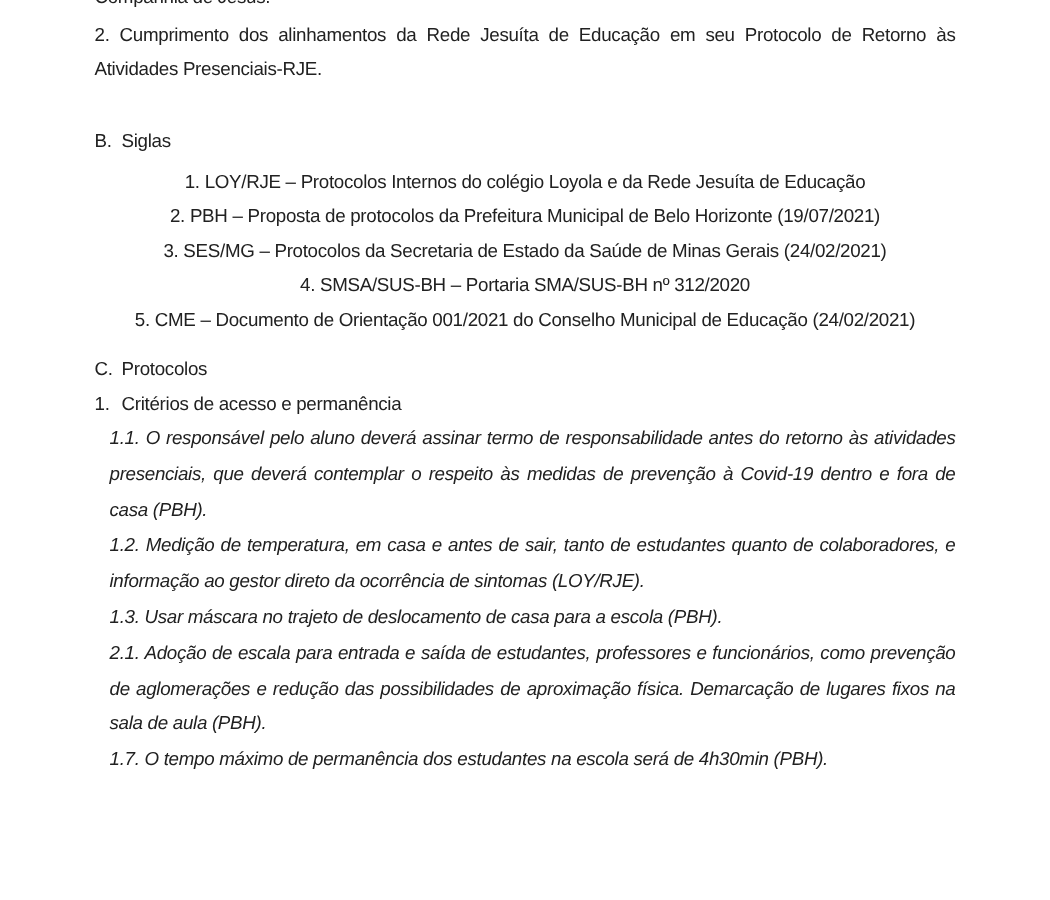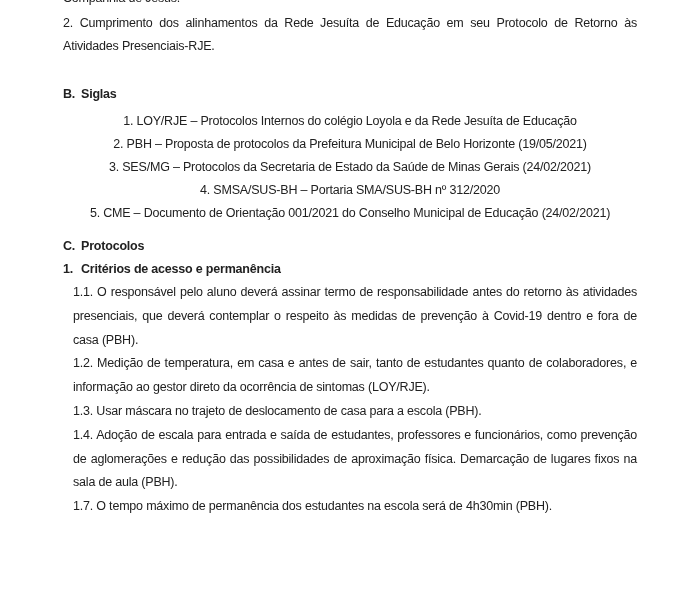--- a/index.html
+++ b/index.html
@@ -29,71 +29,72 @@
     line-height: 23px;
   }
   .cut {
     margin-top: -13px;
   }
   .intro {
     margin-top: 2px;
     text-align: justify;
   }
   .heading {
-    font-weight: bold;
+    font-weight: normal;
     line-height: 23px;
   }
   .hlabel {
     display: inline-block;
     width: 18px;
   }
   .hb { margin-top: 25px; }
   .siglist { margin-top: 4px; }
   .sigitem { line-height: 23px; text-align: center; }
   .hc { margin-top: 10px; }
   .hsub { margin-top: 0; }
   .paras { margin-left: 10px; }
   .para {
     margin: 0;
     line-height: 23.8px;
     text-align: justify;
+    font-style: italic;
   }
 </style>
 </head>
 <body>
 
 <div class="page">
   <div class="content">
 
     <div class="line cut">Companhia de Jesus.</div>
 
     <p class="intro">2. Cumprimento dos alinhamentos da Rede Jesuíta de Educação em seu Protocolo de Retorno às Atividades Presenciais-RJE.</p>
 
     <div class="heading hb">
       <span class="hlabel">B.</span><span>Siglas</span>
     </div>
 
     <div class="siglist">
       <div class="sigitem">1. LOY/RJE – Protocolos Internos do colégio Loyola e da Rede Jesuíta de Educação</div>
-      <div class="sigitem">2. PBH – Proposta de protocolos da Prefeitura Municipal de Belo Horizonte (19/05/2021)</div>
+      <div class="sigitem">2. PBH – Proposta de protocolos da Prefeitura Municipal de Belo Horizonte (19/07/2021)</div>
       <div class="sigitem">3. SES/MG – Protocolos da Secretaria de Estado da Saúde de Minas Gerais (24/02/2021)</div>
       <div class="sigitem">4. SMSA/SUS-BH – Portaria SMA/SUS-BH nº 312/2020</div>
       <div class="sigitem">5. CME – Documento de Orientação 001/2021 do Conselho Municipal de Educação (24/02/2021)</div>
     </div>
 
     <div class="heading hc">
       <span class="hlabel">C.</span><span>Protocolos</span>
     </div>
 
     <div class="heading hsub">
       <span class="hlabel">1.</span><span>Critérios de acesso e permanência</span>
     </div>
 
     <div class="paras">
       <p class="para">1.1. O responsável pelo aluno deverá assinar termo de responsabilidade antes do retorno às atividades presenciais, que deverá contemplar o respeito às medidas de prevenção à Covid-19 dentro e fora de casa (PBH).</p>
       <p class="para">1.2. Medição de temperatura, em casa e antes de sair, tanto de estudantes quanto de colaboradores, e informação ao gestor direto da ocorrência de sintomas (LOY/RJE).</p>
       <p class="para">1.3. Usar máscara no trajeto de deslocamento de casa para a escola (PBH).</p>
-      <p class="para">1.4. Adoção de escala para entrada e saída de estudantes, professores e funcionários, como prevenção de aglomerações e redução das possibilidades de aproximação física. Demarcação de lugares fixos na sala de aula (PBH).</p>
+      <p class="para">2.1. Adoção de escala para entrada e saída de estudantes, professores e funcionários, como prevenção de aglomerações e redução das possibilidades de aproximação física. Demarcação de lugares fixos na sala de aula (PBH).</p>
       <p class="para">1.7. O tempo máximo de permanência dos estudantes na escola será de 4h30min (PBH).</p>
     </div>
 
   </div>
 </div>
 
 </body></html>

